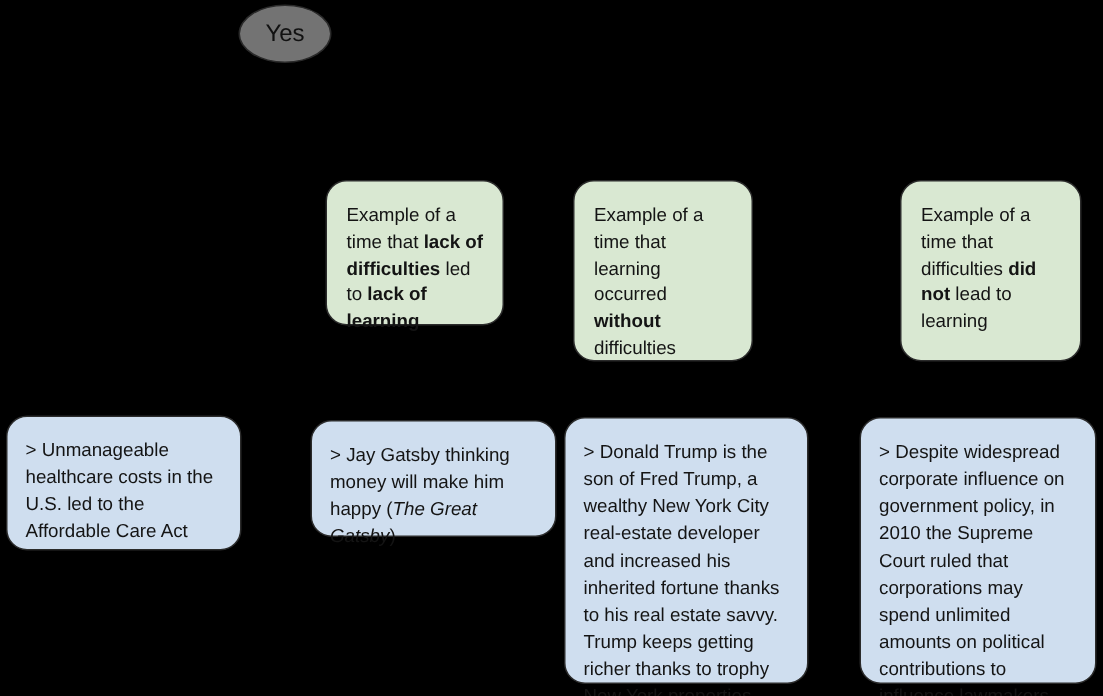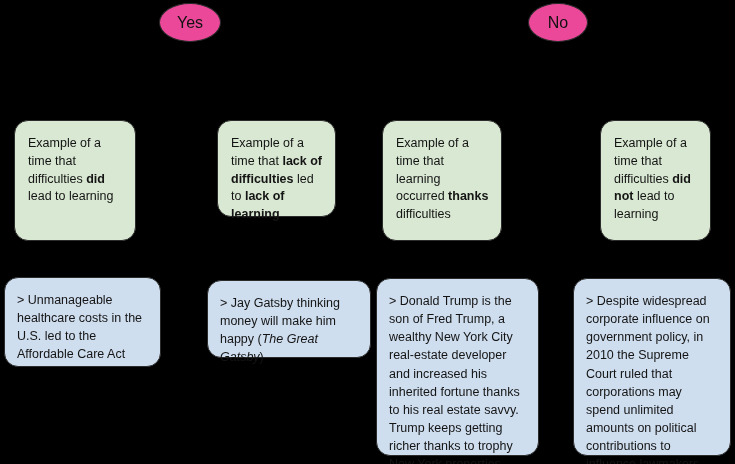--- a/index.html
+++ b/index.html
@@ -20,21 +20,21 @@
     width: 735px;
     height: 464px;
   }
 
   
   .pill {
     position: absolute;
     display: flex;
     align-items: center;
     justify-content: center;
-    background: #ec4899;
+    background: #737373;
     border: 1px solid #2a2a2a;
     border-radius: 50%;
     color: #111111;
     font-size: 16px;
     line-height: 1;
   }
   #pill-yes { left: 159px; top: 3px;  width: 60px; height: 37px; }
   #pill-no  { left: 528px; top: 3px;  width: 58px; height: 37px; }
 
   
@@ -45,21 +45,21 @@
     border-radius: 14px;
     color: #141414;
     font-size: 12.5px;
     line-height: 1.42;
     padding: 14px 12px 10px 13px;
     box-sizing: border-box;
   }
   #green-1 { left: 14px;  top: 120px; width: 122px; height: 121px; }
   #green-2 { left: 217px; top: 120px; width: 119px; height: 97px; }
   #green-3 { left: 382px; top: 120px; width: 120px; height: 121px; }
-  #green-4 { left: 600px; top: 120px; width: 111px; height: 121px; }
+  #green-4 { left: 600px; top: 120px; width: 121px; height: 121px; }
 
   .card-green .txt { display: block; }
   .card-green b { font-weight: bold; }
 
   
   .card-blue {
     position: absolute;
     background: #cfdeef;
     border: 1px solid #2b2b2b;
     border-radius: 14px;
@@ -78,32 +78,26 @@
   .card-blue i { font-style: italic; }
 </style>
 </head>
 <body>
 
 <div id="canvas">
 
   <div class="pill" id="pill-yes">
     <span>Yes</span>
   </div>
-  <div class="pill" id="pill-no">
-    <span>No</span>
-  </div>
 
-  <div class="card-green" id="green-1">
-    <span class="txt">Example of a time that difficulties <b>did</b> lead to learning</span>
-  </div>
   <div class="card-green" id="green-2">
     <span class="txt">Example of a time that <b>lack of difficulties</b> led to <b>lack of learning</b></span>
   </div>
   <div class="card-green" id="green-3">
-    <span class="txt">Example of a time that learning occurred <b>thanks</b> difficulties</span>
+    <span class="txt">Example of a time that learning occurred <b>without</b> difficulties</span>
   </div>
   <div class="card-green" id="green-4">
     <span class="txt">Example of a time that difficulties <b>did not</b> lead to learning</span>
   </div>
 
   <div class="card-blue" id="blue-1">
     <span class="txt">&gt; Unmanageable healthcare costs in the U.S. led to the Affordable Care Act</span>
   </div>
   <div class="card-blue" id="blue-2">
     <span class="txt">&gt; Jay Gatsby thinking money will make him happy (<i>The Great Gatsby</i>)</span>

